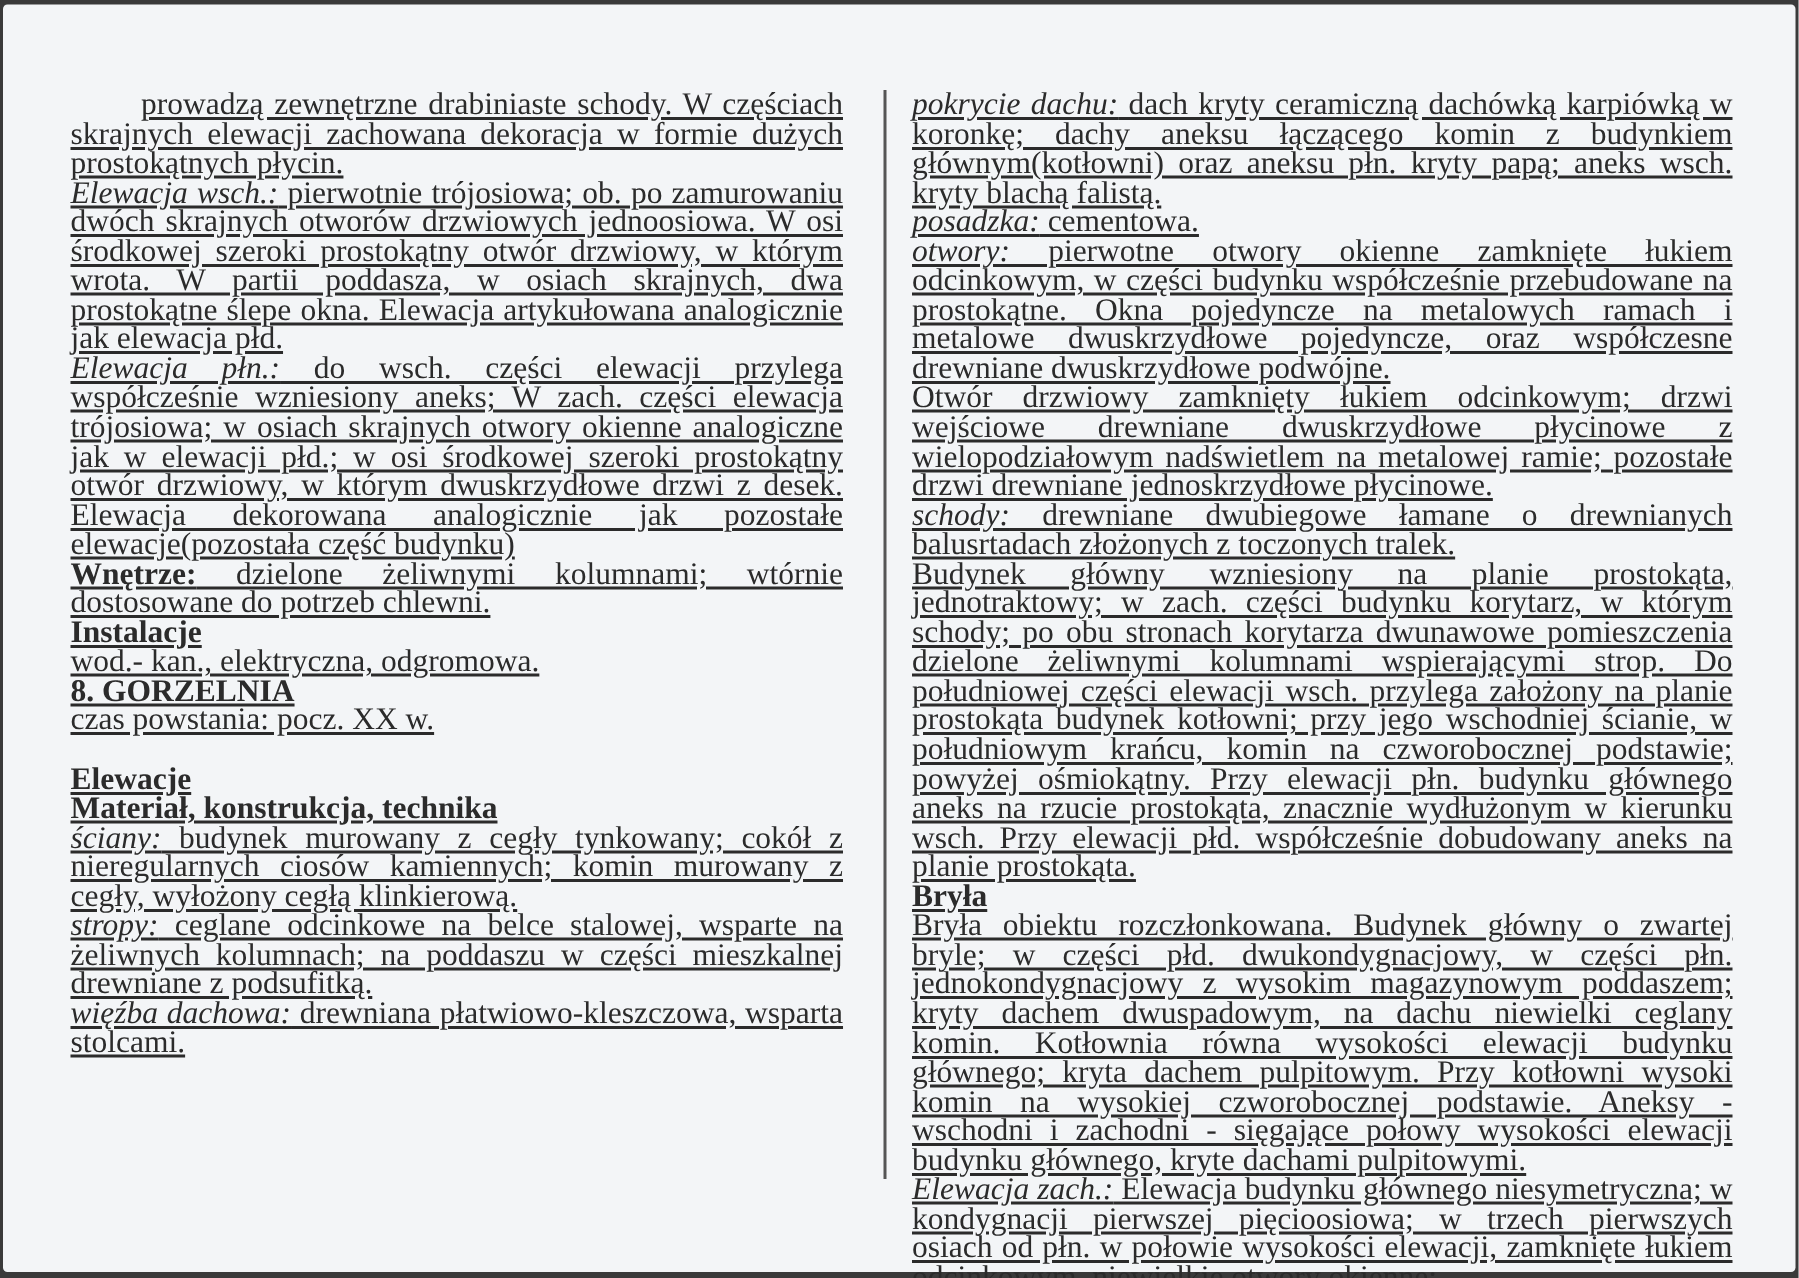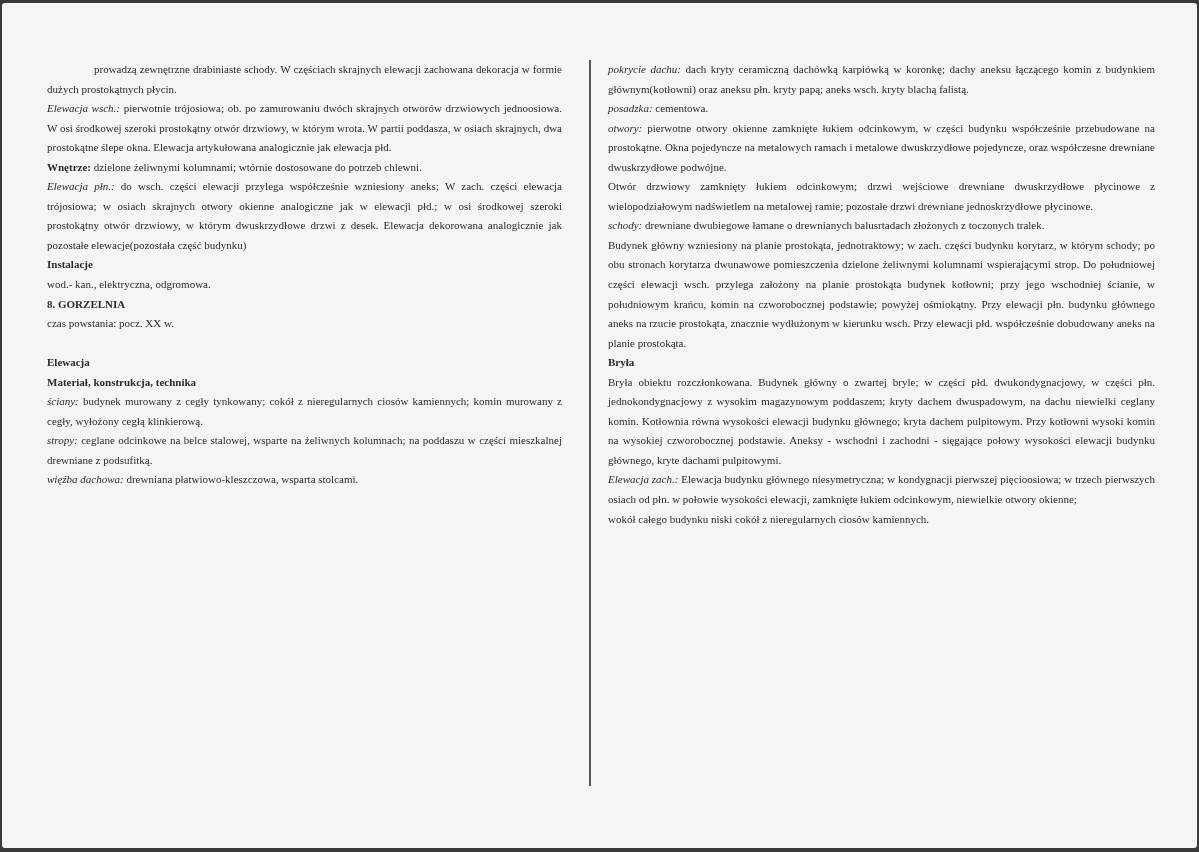--- a/index.html
+++ b/index.html
@@ -9,21 +9,21 @@
     font-family: "Liberation Serif", "DejaVu Serif", serif;
     color: #2b2b2b;
   }
   .page {
     position: absolute; left: 2px; top: 3px; width: 1195px; height: 845px;
     background: #f3f5f7;
     border-radius: 3px;
   }
   .col {
     position: absolute; top: 57px;
-    font-size: 11px; line-height: 19.55px;
+    font-size: 21px; line-height: 19.55px; text-decoration: underline;
   }
   .col-left { left: 45px; width: 515px; }
   .col-right { left: 606px; width: 547px; }
   .divider {
     position: absolute; left: 587px; top: 57px; width: 1.5px; height: 726px;
     background: #555;
   }
   p { margin: 0; text-align: justify; }
   .indent { text-indent: 47px; }
   .i { font-style: italic; }
@@ -36,28 +36,28 @@
   .amline { margin-top: 8px; margin-bottom: 16px; }
 </style>
 </head>
 <body>
 
 <div class="page">
 
   <div class="col col-left">
     <p class="indent"><span>prowadzą zewnętrzne drabiniaste schody. W częściach skrajnych elewacji zachowana dekoracja w formie dużych prostokątnych płycin.</span></p>
     <p><span class="i">Elewacja wsch.:</span><span> pierwotnie trójosiowa; ob. po zamurowaniu dwóch skrajnych otworów drzwiowych jednoosiowa. W osi środkowej szeroki prostokątny otwór drzwiowy, w którym wrota.  W partii poddasza, w osiach skrajnych, dwa prostokątne ślepe okna. Elewacja artykułowana analogicznie jak elewacja płd.</span></p>
+    <p><span class="i">Elewacja płn.:</span><span> do wsch. części elewacji przylega współcześnie wzniesiony aneks; W zach. części elewacja trójosiowa; w osiach skrajnych otwory okienne analogiczne jak w elewacji płd.; w osi środkowej szeroki prostokątny otwór drzwiowy, w którym dwuskrzydłowe drzwi z desek. Elewacja dekorowana analogicznie jak pozostałe elewacje(pozostała część budynku)</span></p>
     <p><span class="b">Wnętrze:</span><span> dzielone żeliwnymi kolumnami; wtórnie dostosowane do potrzeb chlewni.</span></p>
-    <p><span class="i">Elewacja płn.:</span><span> do wsch. części elewacji przylega współcześnie wzniesiony aneks; W zach. części elewacja trójosiowa; w osiach skrajnych otwory okienne analogiczne jak w elewacji płd.; w osi środkowej szeroki prostokątny otwór drzwiowy, w którym dwuskrzydłowe drzwi z desek. Elewacja dekorowana analogicznie jak pozostałe elewacje(pozostała część budynku)</span></p>
     <p class="b">Instalacje</p>
     <p>wod.- kan., elektryczna, odgromowa.</p>
     <p class="b">8. GORZELNIA</p>
     <p>czas powstania:  pocz. XX w.</p>
     <div class="gap"></div>
-    <p class="b">Elewacja</p>
+    <p class="b">Elewacje</p>
     <p class="b">Materiał, konstrukcja, technika</p>
     <p><span class="i">ściany:</span><span> budynek murowany z cegły tynkowany; cokół z nieregularnych ciosów kamiennych; komin murowany z cegły, wyłożony cegłą klinkierową.</span></p>
     <p><span class="i">stropy:</span><span> ceglane odcinkowe na belce stalowej, wsparte na żeliwnych kolumnach; na poddaszu w części mieszkalnej drewniane z podsufitką.</span></p>
     <p><span class="i">więźba dachowa:</span><span> drewniana płatwiowo-kleszczowa, wsparta stolcami.</span></p>
   </div>
 
   <div class="divider"></div>
 
   <div class="col col-right">
     <p><span class="i">pokrycie dachu:</span><span> dach kryty ceramiczną dachówką karpiówką w koronkę; dachy aneksu łączącego komin z budynkiem głównym(kotłowni) oraz aneksu płn. kryty papą; aneks wsch. kryty blachą falistą.</span></p>

